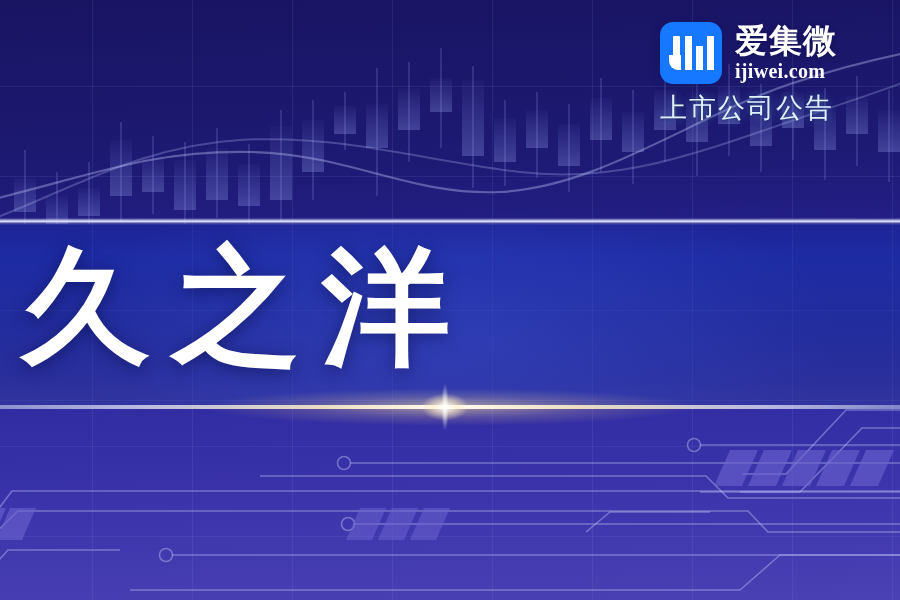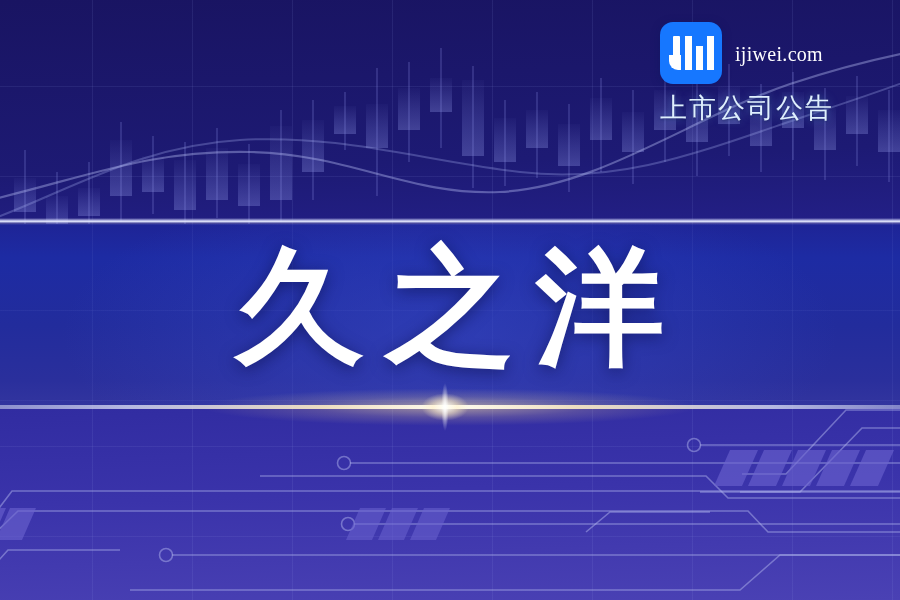--- a/index.html
+++ b/index.html
@@ -73,21 +73,21 @@
     background:radial-gradient(ellipse 38% 42% at 50% 50%,rgba(255,255,250,.98),rgba(255,240,200,.55) 40%,rgba(255,230,170,0) 78%);
   }
   .flare-spike{
     position:absolute;left:432px;top:382px;width:26px;height:50px;
     background:radial-gradient(ellipse 18% 60% at 50% 50%,rgba(255,255,255,.9),rgba(255,245,215,0) 80%);
   }
 
   
   .title{
     position:absolute;left:0;top:233px;width:900px;
-    text-align:center;
+    text-align:left;
     font-size:128px;
     line-height:148px;
     letter-spacing:22px;
     text-indent:22px;
     font-weight:700;
     color:#ffffff;
     font-family:"DejaVu Sans","Liberation Sans",sans-serif;
     text-shadow:0 3px 16px rgba(10,12,70,.55);
     white-space:nowrap;
   }
@@ -113,21 +113,21 @@
   .lm-b3{left:47px;top:14px;width:7px;height:34px;}
 
   .brand-words{display:flex;flex-direction:column;justify-content:center;}
   .brand-cn{
     font-size:33px;line-height:35px;font-weight:700;color:#ffffff;
     letter-spacing:1px;
     font-family:"DejaVu Sans","Liberation Sans",sans-serif;
     text-shadow:0 1px 5px rgba(8,10,60,.5);
   }
   .brand-en{
-    font-size:20px;line-height:23px;font-weight:400;color:#ffffff;
+    font-size:20px;line-height:23px;font-weight:700;color:#ffffff;
     letter-spacing:.3px;margin-top:2px;
     font-family:"Liberation Serif","DejaVu Serif",serif;
   }
   .brand-sub{
     margin-top:8px;
     font-size:27px;line-height:31px;font-weight:400;
     letter-spacing:2px;
     color:#dff0fe;
     font-family:"DejaVu Sans","Liberation Sans",sans-serif;
     text-shadow:0 0 8px rgba(120,190,255,.55),0 1px 3px rgba(6,10,60,.6);
@@ -275,19 +275,20 @@
   <div class="brand">
     <div class="brand-row">
       <div class="logo-mark">
         <i class="lm-j-stem"></i>
         <i class="lm-j-curve"></i>
         <i class="lm-b1"></i>
         <i class="lm-b2"></i>
         <i class="lm-b3"></i>
       </div>
       <div class="brand-words">
+        <div class="brand-cn">爱集微</div>
         <div class="brand-en">ijiwei.com</div>
       </div>
     </div>
     <div class="brand-sub">上市公司公告</div>
   </div>
 
 </div>
 
 </body></html>

